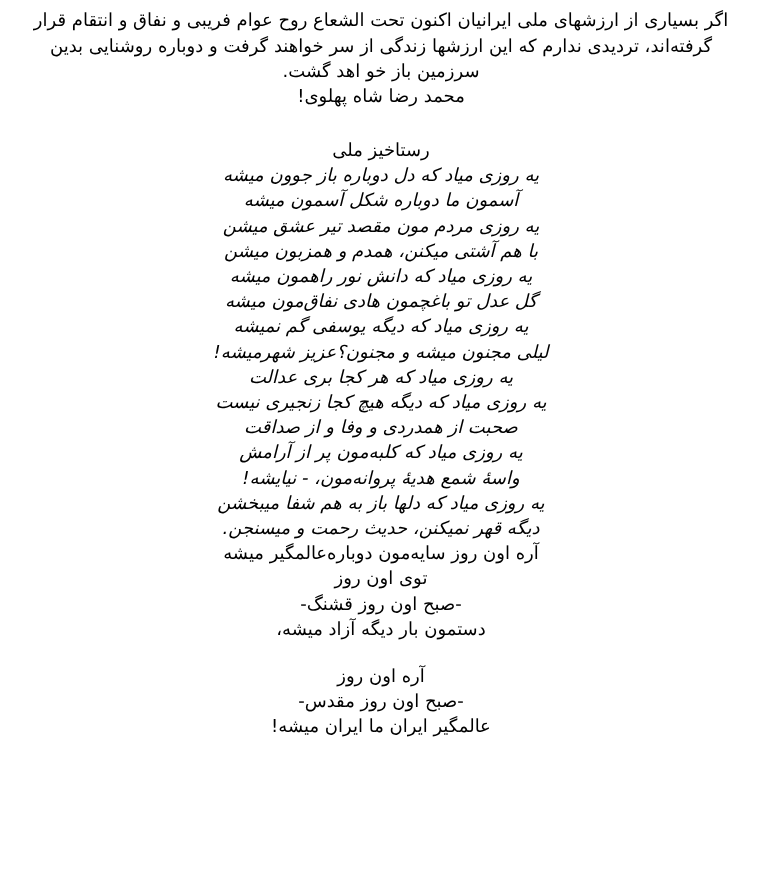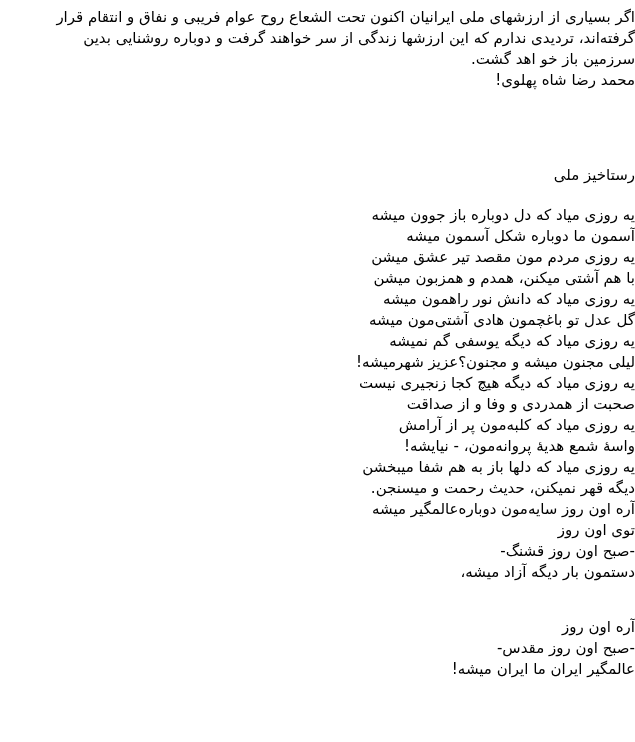--- a/index.html
+++ b/index.html
@@ -12,38 +12,39 @@
     background: #ffffff;
     color: #000000;
     font-family: "DejaVu Sans", sans-serif;
     font-size: 15px;
     line-height: 21px;
     direction: rtl;
     overflow: hidden;
   }
   .doc {
     width: 635px;
+    text-align: center;
   }
   .line {
     height: 21px;
     white-space: nowrap;
   }
   .intro {
     padding-top: 7px;
   }
   .poem-title {
-    margin-top: 74px;
+    margin-top: 24px;
   }
   .stanza-1 {
-    margin-top: 19px;
+    font-style: italic;
   }
   .stanza-2 {
   }
   .stanza-3 {
-    margin-top: 34px;
+    margin-top: 18px;
   }
 </style>
 </head>
 <body>
 
 <div class="doc">
 
   <div class="intro">
     <div class="line">اگر بسیاری از ارزشهای ملی ایرانیان اکنون تحت الشعاع روح عوام فریبی و نفاق و انتقام قرار</div>
     <div class="line">گرفته‌اند، تردیدی ندارم که این ارزشها زندگی از سر خواهند گرفت و دوباره روشنایی بدین</div>
@@ -52,23 +53,24 @@
   </div>
 
   <div class="line poem-title">رستاخیز ملی</div>
 
   <div class="stanza stanza-1">
     <div class="line">یه روزی میاد که دل دوباره باز جوون میشه</div>
     <div class="line">آسمون ما دوباره شکل آسمون میشه</div>
     <div class="line">یه روزی مردم مون مقصد تیر عشق میشن</div>
     <div class="line">با هم آشتی میکنن، همدم و همزبون میشن</div>
     <div class="line">یه روزی میاد که دانش نور راهمون میشه</div>
-    <div class="line">گل عدل تو باغچمون هادی آشتی‌مون میشه</div>
+    <div class="line">گل عدل تو باغچمون هادی نفاق‌مون میشه</div>
     <div class="line">یه روزی میاد که دیگه یوسفی گم نمیشه</div>
     <div class="line">لیلی مجنون میشه و مجنون؟عزیز شهرمیشه!</div>
+    <div class="line">یه روزی میاد که هر کجا بری عدالت</div>
     <div class="line">یه روزی میاد که دیگه هیچ کجا زنجیری نیست</div>
     <div class="line">صحبت از همدردی و وفا و از صداقت</div>
     <div class="line">یه روزی میاد که کلبه‌مون پر از آرامش</div>
     <div class="line">واسهٔ شمع هدیهٔ پروانه‌مون، - نیایشه!</div>
     <div class="line">یه روزی میاد که دلها باز به هم شفا میبخشن</div>
     <div class="line">دیگه قهر نمیکنن، حدیث رحمت و میسنجن.</div>
   </div>
 
   <div class="stanza stanza-2">
     <div class="line">آره اون روز سایه‌مون دوباره‌عالمگیر میشه</div>

